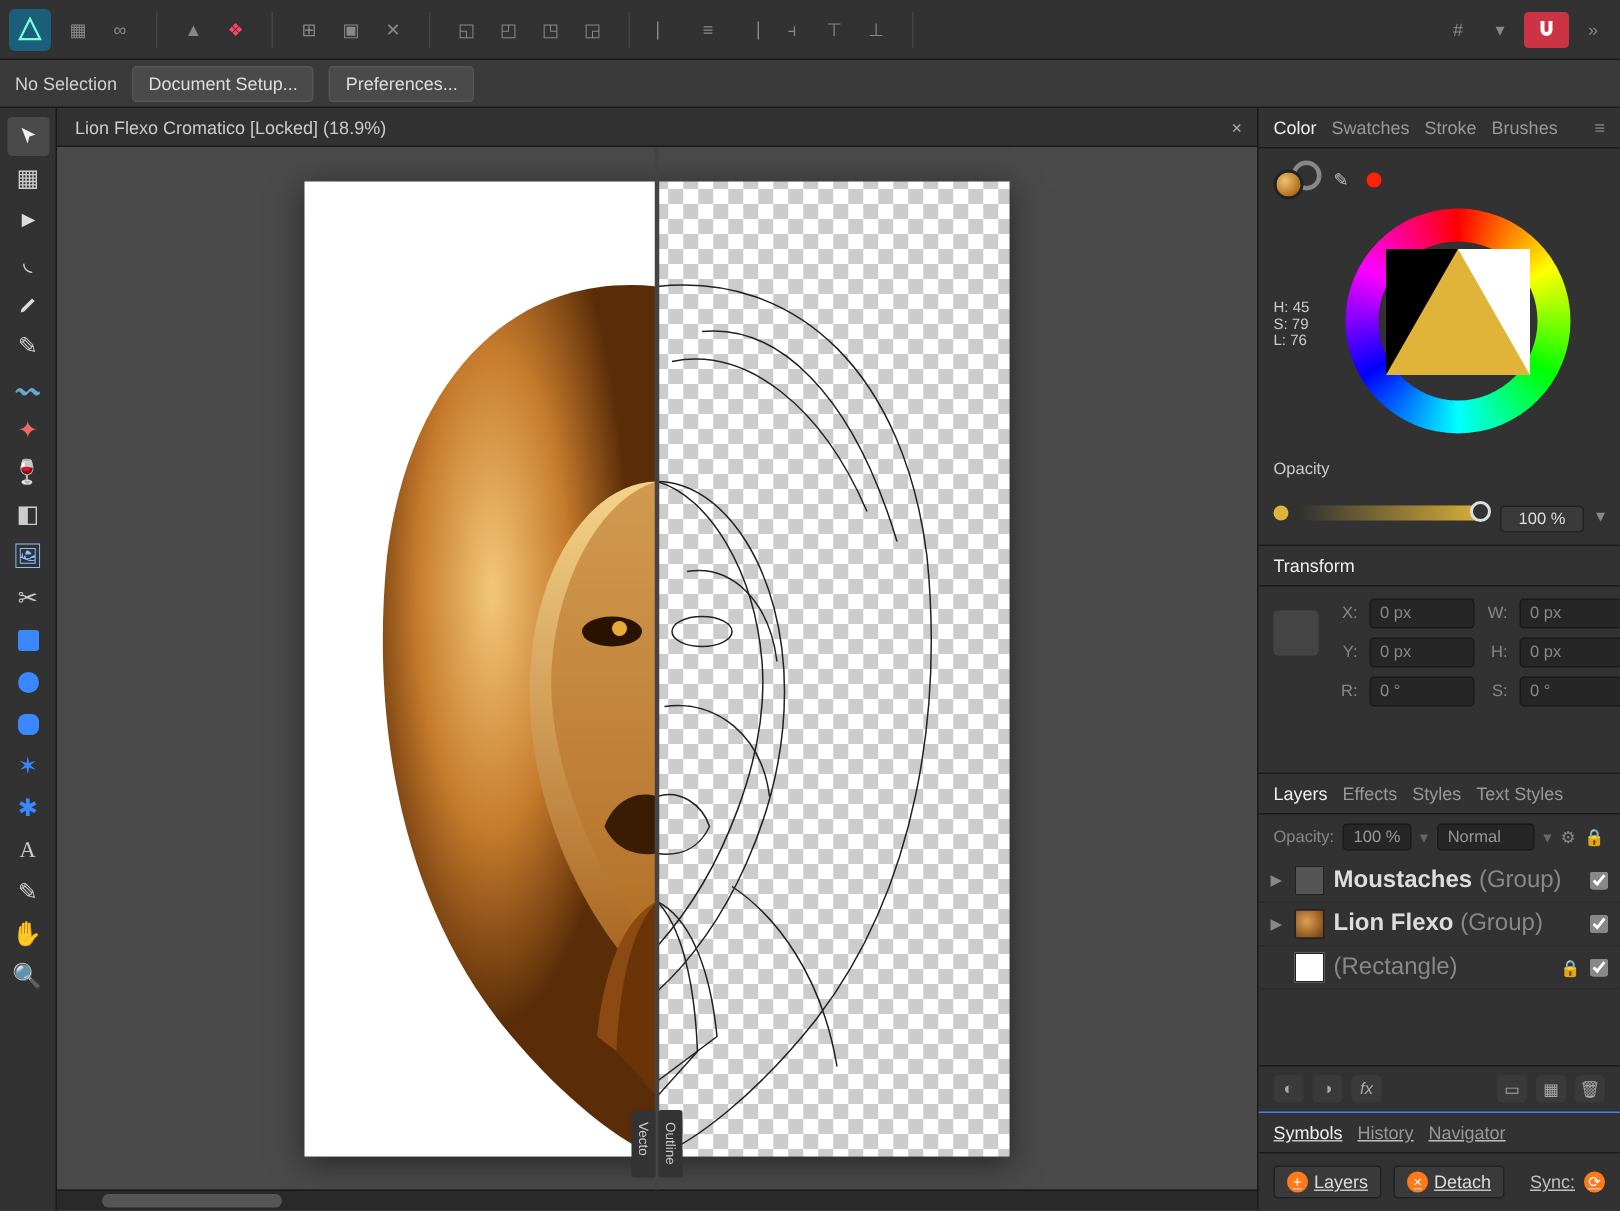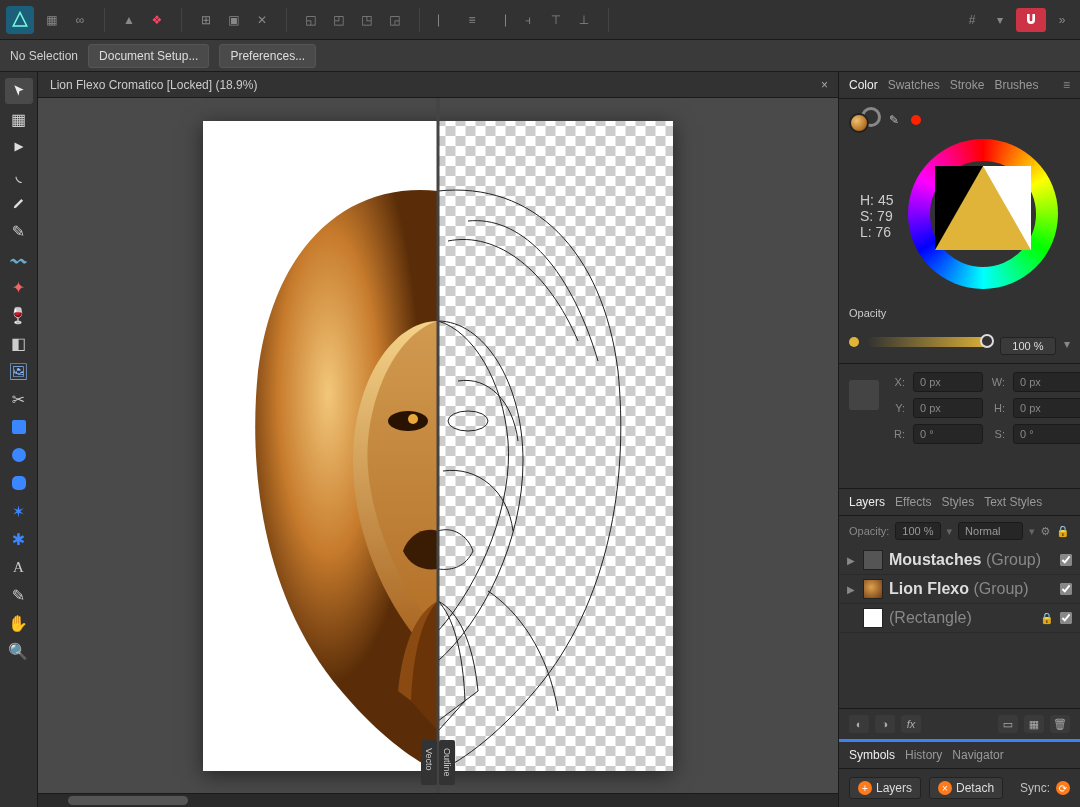--- a/index.html
+++ b/index.html
@@ -56,21 +56,21 @@
 
 .color-head { display: flex; align-items: center; gap: 6px; margin-bottom: 6px; }
 .fill-stroke { position: relative; width: 34px; height: 26px; }
 .fill-circle { position: absolute; width: 20px; height: 20px; border-radius: 50%; background: radial-gradient(circle at 35% 35%, #f0c070, #b07020 70%, #6a3a10); top: 6px; left: 0; border: 2px solid #222; }
 .stroke-circle { position: absolute; width: 20px; height: 20px; border-radius: 50%; border: 3px solid #888; top: 0; left: 12px; background: #323232; }
 .picker-dot { width:10px; height:10px; border-radius:50%; background:#ff2200; margin-left: 6px; }
 .color-wheel-wrap { display: flex; justify-content: center; position: relative; }
 .color-wheel { width: 150px; height: 150px; border-radius: 50%; background: conic-gradient(red, #ff8000, yellow, #80ff00, lime, #00ff80, cyan, #0080ff, blue, #8000ff, magenta, #ff0080, red); position: relative; }
 .wheel-hole { position: absolute; inset: 22px; border-radius: 50%; background: #323232; display: flex; align-items: center; justify-content: center; }
 .tri { width: 0; height: 0; border-left: 48px solid #000; border-right: 48px solid #fff; border-bottom: 84px solid #e0b438; transform: translateY(-6px); filter: blur(.3px); }
-.hsl-read { font-size: 14px; color: #ccc; margin-top: 4px; margin-left: 11px; }
+.hsl-read { font-size: 10px; color: #ccc; margin-top: 4px; }
 .opacity-row { display: flex; align-items: flex-start; gap: 8px; margin-top: 18px; }
 .opacity-row .lbl { font-size: 11px; color: #ccc; width: 44px; }
 .slider { flex: 1; height: 10px; background: linear-gradient(to right, rgba(224,180,56,0), #e0b438); border-radius: 6px; position: relative; }
 .slider .knob { position: absolute; right: -2px; top: -3px; width: 14px; height: 14px; border: 2px solid #ddd; border-radius: 50%; background: #323232; }
 .opc-val { width: 56px; background: #3a3a3a; border: 1px solid #222; color: #ddd; font-size: 11px; padding: 2px 4px; border-radius: 3px; text-align: center; }
 
 
 .transform { border-top: 1px solid #1a1a1a; }
 .transform .panel-body { display: grid; grid-template-columns: auto 1fr auto 1fr; gap: 6px 8px; align-items: center; }
 .tf-icon { grid-column: 1 / 2; grid-row: 1 / 3; width: 30px; height: 30px; background: #444; border-radius: 3px; }
@@ -88,21 +88,21 @@
 .layer .thumb.white { background: #fff; }
 .layer .thumb.lion { background: radial-gradient(circle at 40% 40%, #e0a050, #6a3a10); }
 .layer .name { flex: 1; font-size: 16px; color: #ddd; overflow: hidden; white-space: nowrap; }
 .layer .type { color: #888; }
 .layer .lock { color: #888; font-size: 11px; }
 .layer .chk { width: 12px; height: 12px; accent-color: #888; }
 .layer-actions { display: flex; gap: 6px; justify-content: flex-end; padding: 6px 10px; border-top: 1px solid #1a1a1a; }
 .la-btn { width: 20px; height: 18px; background: #3a3a3a; border-radius: 3px; display: flex; align-items: center; justify-content: center; color: #aaa; font-size: 11px; cursor: pointer; }
 
 
-.symhist { border-top: 3px solid #3b82f6; }
+.symhist { border-top: 1px solid #3b82f6; text-decoration: underline; }
 .sym-row { display: flex; gap: 8px; padding: 8px 10px; align-items: center; }
 .sym-btn { display: flex; align-items: center; gap: 4px; background: #3a3a3a; border: 1px solid #222; border-radius: 3px; padding: 3px 8px; color: #ddd; font-size: 12px; cursor: pointer; }
 .sym-ico { width: 14px; height: 14px; border-radius: 50%; background: #ff7a1a; display: flex; align-items: center; justify-content: center; font-size: 10px; color: #fff; }
 .sync { margin-left: auto; display: flex; align-items: center; gap: 6px; font-size: 12px; }
 
 svg { display: block; }
 </style>
 </head>
 <body>
 
@@ -310,20 +310,23 @@
           <div class="slider">
               <div class="knob"></div>
             </div>
           <input class="opc-val" value="100 %" style="">
           <span style="color:#888">▾</span>
         </div>
       </div>
     </div>
 
     <div class="transform">
+      <div class="panel-tabs">
+        <span class="panel-tab active">Transform</span>
+      </div>
       <div class="panel-body" style="grid-template-columns:34px 14px 1fr 14px 1fr">
         <div class="tf-icon" style="grid-row:1/3"></div>
         <span class="tf-lbl">X:</span>
         <input class="tf-in" value="0 px" style="">
         <span class="tf-lbl">W:</span>
         <input class="tf-in" value="0 px" style="">
         <span class="tf-lbl">Y:</span>
         <input class="tf-in" value="0 px" style="">
         <span class="tf-lbl">H:</span>
         <input class="tf-in" value="0 px" style="">

